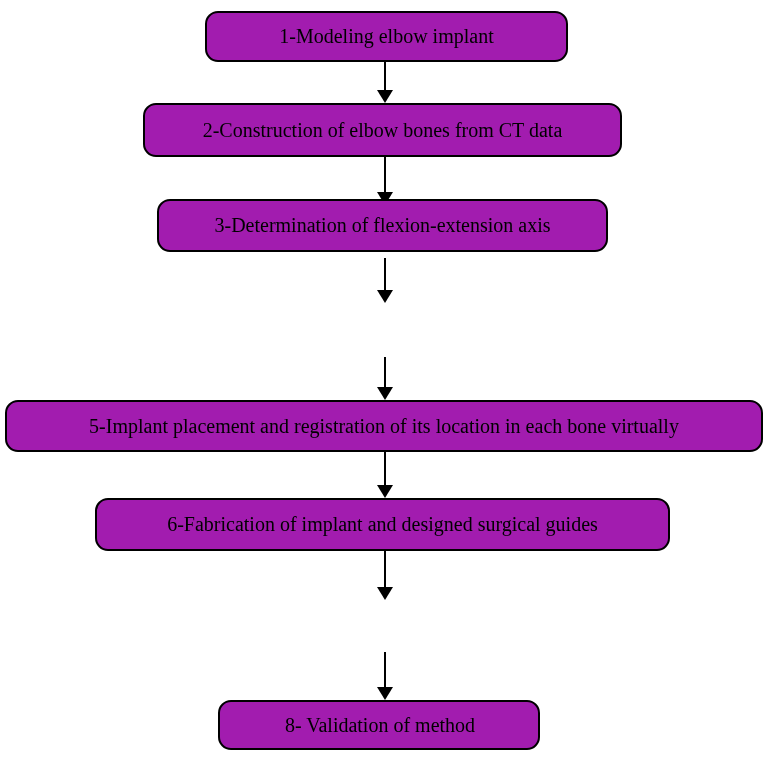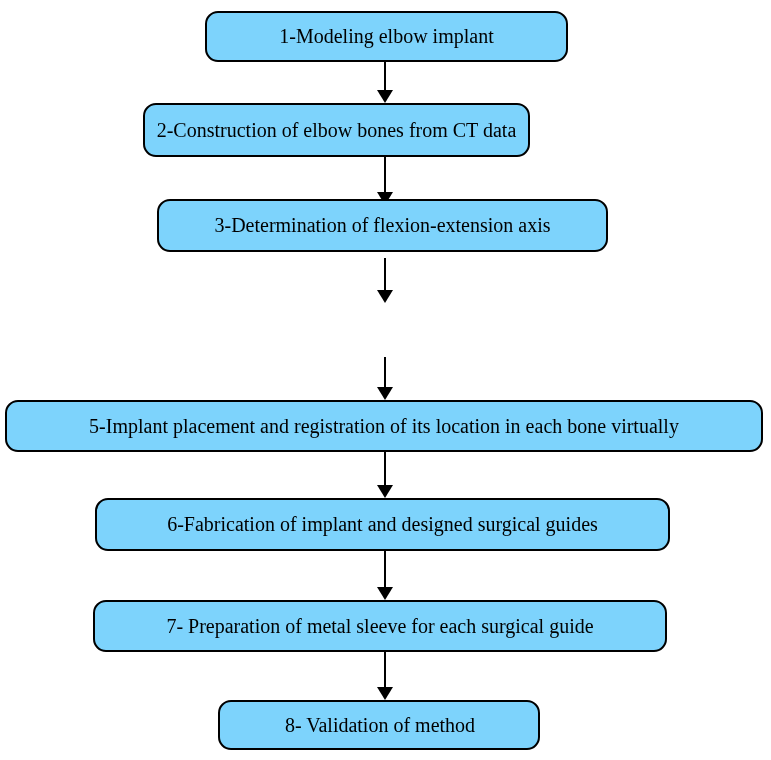--- a/index.html
+++ b/index.html
@@ -10,21 +10,21 @@
   #canvas {
     position: relative;
     width: 771px;
     height: 760px;
     background: #ffffff;
     font-family: "Liberation Serif", "DejaVu Serif", serif;
   }
   .flow-box {
     position: absolute;
     box-sizing: border-box;
-    background: #7dd3fc;
+    background: #a21caf;
     border: 2px solid #000000;
     border-radius: 13px;
     display: flex;
     align-items: center;
     justify-content: center;
     text-align: center;
     font-size: 20px;
     color: #000000;
     line-height: 1.15;
     padding: 0 6px;
@@ -40,21 +40,21 @@
     position: absolute;
     left: -7px;
     bottom: -13px;
     width: 0;
     height: 0;
     border-left: 8px solid transparent;
     border-right: 8px solid transparent;
     border-top: 13px solid #000000;
   }
   #box1 { left: 205px; top: 11px;  width: 363px; height: 51px; }
-  #box2 { left: 143px; top: 103px; width: 387px; height: 54px; }
+  #box2 { left: 143px; top: 103px; width: 479px; height: 54px; }
   #box3 { left: 157px; top: 199px; width: 451px; height: 53px; }
   #box4 { left: 228px; top: 303px; width: 312px; height: 54px; }
   #box5 { left: 5px;   top: 400px; width: 758px; height: 52px; }
   #box6 { left: 95px;  top: 498px; width: 575px; height: 53px; }
   #box7 { left: 93px;  top: 600px; width: 574px; height: 52px; }
   #box8 { left: 218px; top: 700px; width: 322px; height: 50px; padding-left: 8px; }
 
   #arrow1 { top: 62px;  height: 28px; }
   #arrow2 { top: 157px; height: 35px; }
   #arrow3 { top: 258px; height: 32px; }
@@ -88,22 +88,19 @@
   <div id="box5" class="flow-box">
     <span>5-Implant placement and registration of its location in each bone virtually</span>
   </div>
   <div id="arrow5" class="flow-arrow"></div>
 
   <div id="box6" class="flow-box">
     <span>6-Fabrication of implant and designed surgical guides</span>
   </div>
   <div id="arrow6" class="flow-arrow"></div>
 
-  <div id="box7" class="flow-box">
-    <span>7- Preparation of metal sleeve for each surgical guide</span>
-  </div>
   <div id="arrow7" class="flow-arrow"></div>
 
   <div id="box8" class="flow-box">
     <span>8- Validation of method</span>
   </div>
 
 </div>
 
 </body></html>

